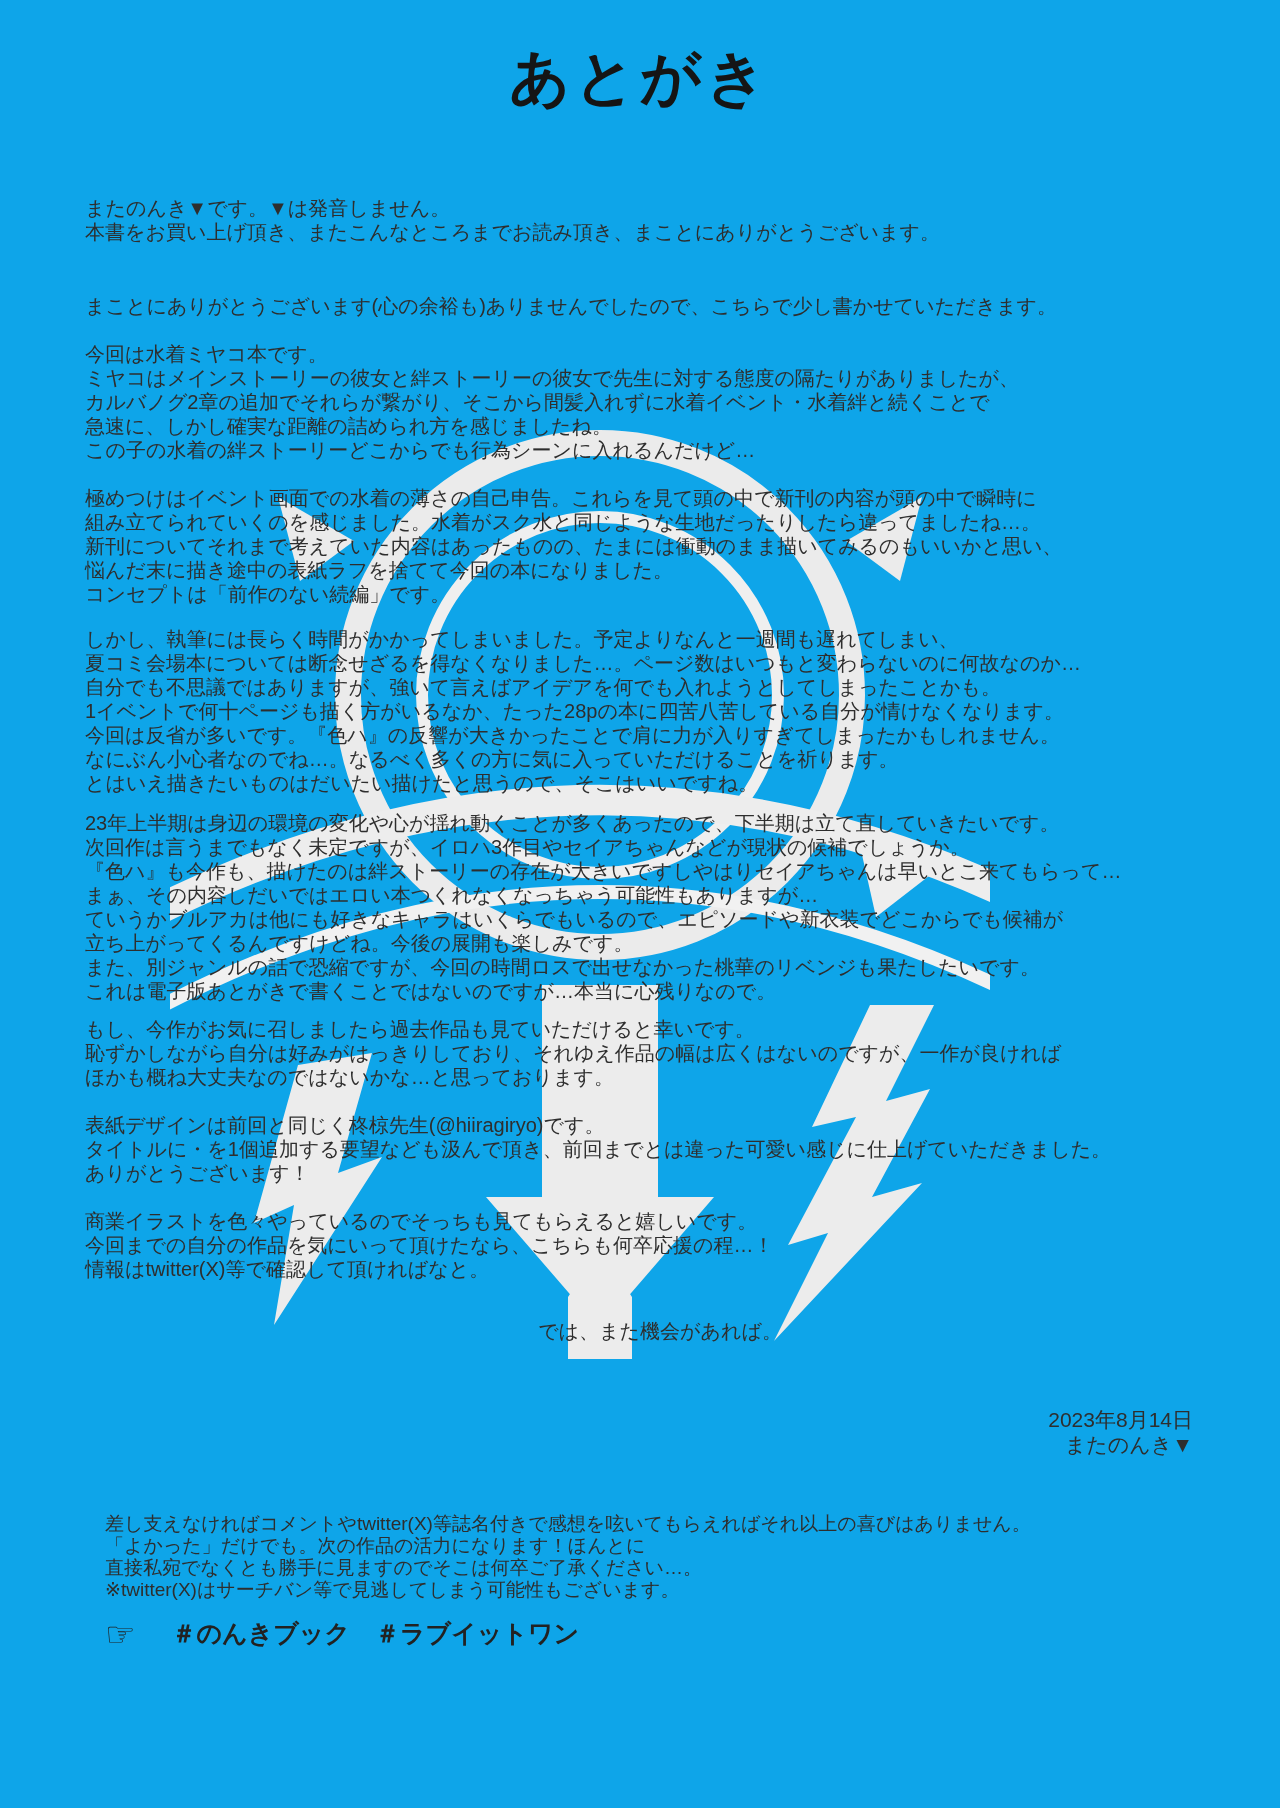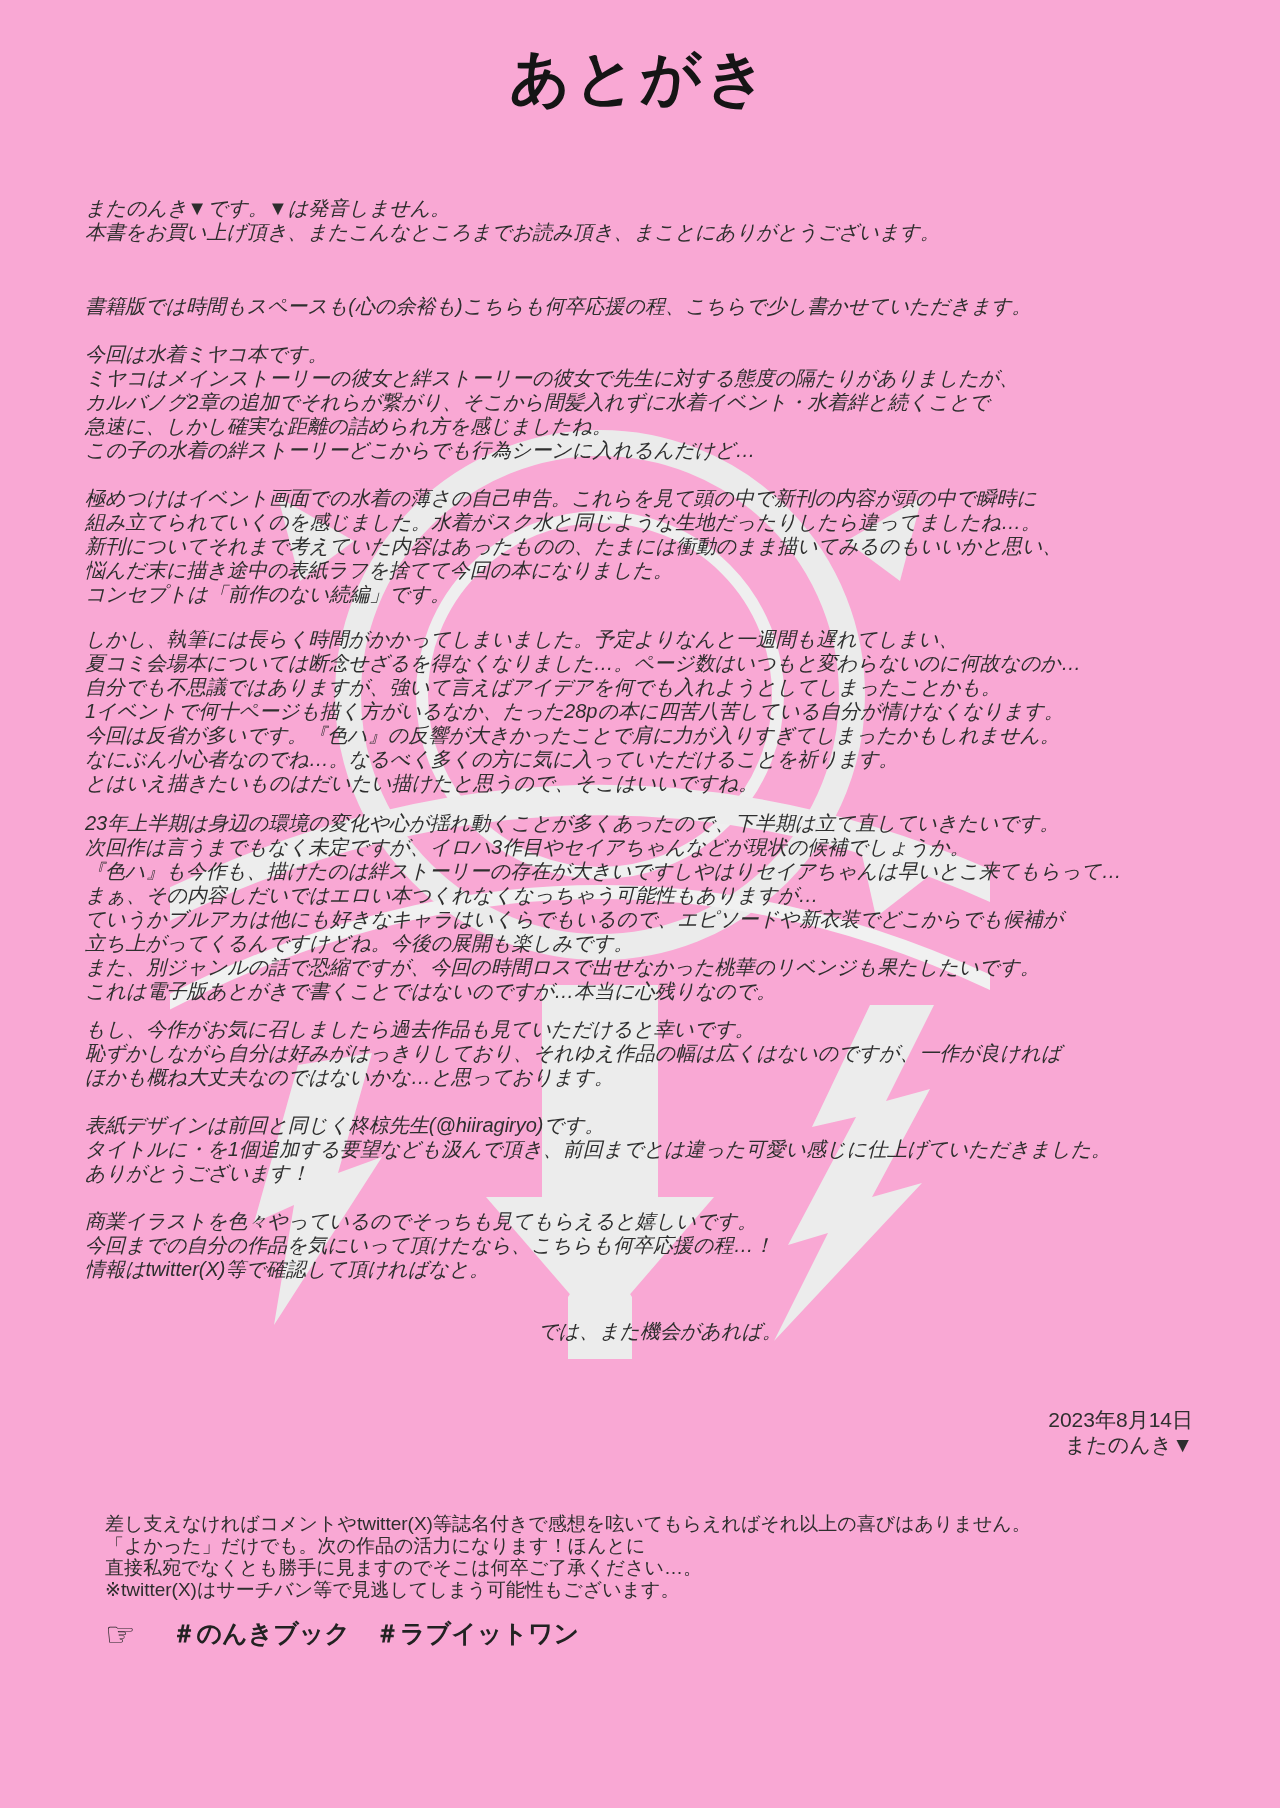--- a/index.html
+++ b/index.html
@@ -1,19 +1,19 @@
 <!DOCTYPE html>
 <html><head>
 <meta charset="utf-8">
 <style>
   html,body{margin:0;padding:0;background:#ffffff;}
   .page{
     position:relative;
     width:1280px;height:1808px;
-    background:#f9a8d4;
+    background:#0ea5e9;
     overflow:hidden;
     font-family:"Liberation Sans","DejaVu Sans",sans-serif;
     color:#2e2e2e;
   }
   .watermark{
     position:absolute;left:170px;top:370px;width:820px;height:1040px;
     z-index:0;pointer-events:none;
   }
   .title{
     position:absolute;top:38px;left:0;width:100%;
@@ -23,21 +23,20 @@
     z-index:2;
   }
   .content{
     position:absolute;left:85px;top:196px;width:1150px;z-index:2;
   }
   .para{
     margin:0 0 24px 0;
     font-size:20px;line-height:24px;
     white-space:pre-line;
     color:#2e2e2e;
-    font-style:italic;
   }
   .g50{margin-bottom:50px;}
   .g21{margin-bottom:21px;}
   .g16{margin-bottom:16px;}
   .g26{margin-bottom:14px;}
   .g38{margin-bottom:38px;}
   .g42{}
   .g52{margin-bottom:64px;text-align:center;}
   .date-block{
     margin:0 42px 56px 0;
@@ -74,21 +73,21 @@
     <path d="M700 630 l-58 122 44 -10 -68 128 40 -12 -54 108 148 -158 -50 14 58 -108 -44 12 48 -96 z" fill="#ececec"></path>
     <path d="M128 690 l-44 158 40 -18 -20 120 108 -168 -44 16 34 -120 z" fill="#ececec"></path>
     <path d="M398 922 l32 -48 32 48 v62 h-64 z" fill="#ececec"></path>
   </svg>
 
   <div class="title">あとがき</div>
 
   <div class="content">
     <p class="para g50">またのんき▼です。▼は発音しません。
 本書をお買い上げ頂き、またこんなところまでお読み頂き、まことにありがとうございます。</p>
-    <p class="para">書籍版では時間もスペースも(心の余裕も)こちらも何卒応援の程、こちらで少し書かせていただきます。</p>
+    <p class="para">まことにありがとうございます(心の余裕も)ありませんでしたので、こちらで少し書かせていただきます。</p>
     <p class="para">今回は水着ミヤコ本です。
 ミヤコはメインストーリーの彼女と絆ストーリーの彼女で先生に対する態度の隔たりがありましたが、
 カルバノグ2章の追加でそれらが繋がり、そこから間髪入れずに水着イベント・水着絆と続くことで
 急速に、しかし確実な距離の詰められ方を感じましたね。
 この子の水着の絆ストーリーどこからでも行為シーンに入れるんだけど…</p>
     <p class="para g21">極めつけはイベント画面での水着の薄さの自己申告。これらを見て頭の中で新刊の内容が頭の中で瞬時に
 組み立てられていくのを感じました。水着がスク水と同じような生地だったりしたら違ってましたね…。
 新刊についてそれまで考えていた内容はあったものの、たまには衝動のまま描いてみるのもいいかと思い、
 悩んだ末に描き途中の表紙ラフを捨てて今回の本になりました。
 コンセプトは「前作のない続編」です。</p>

